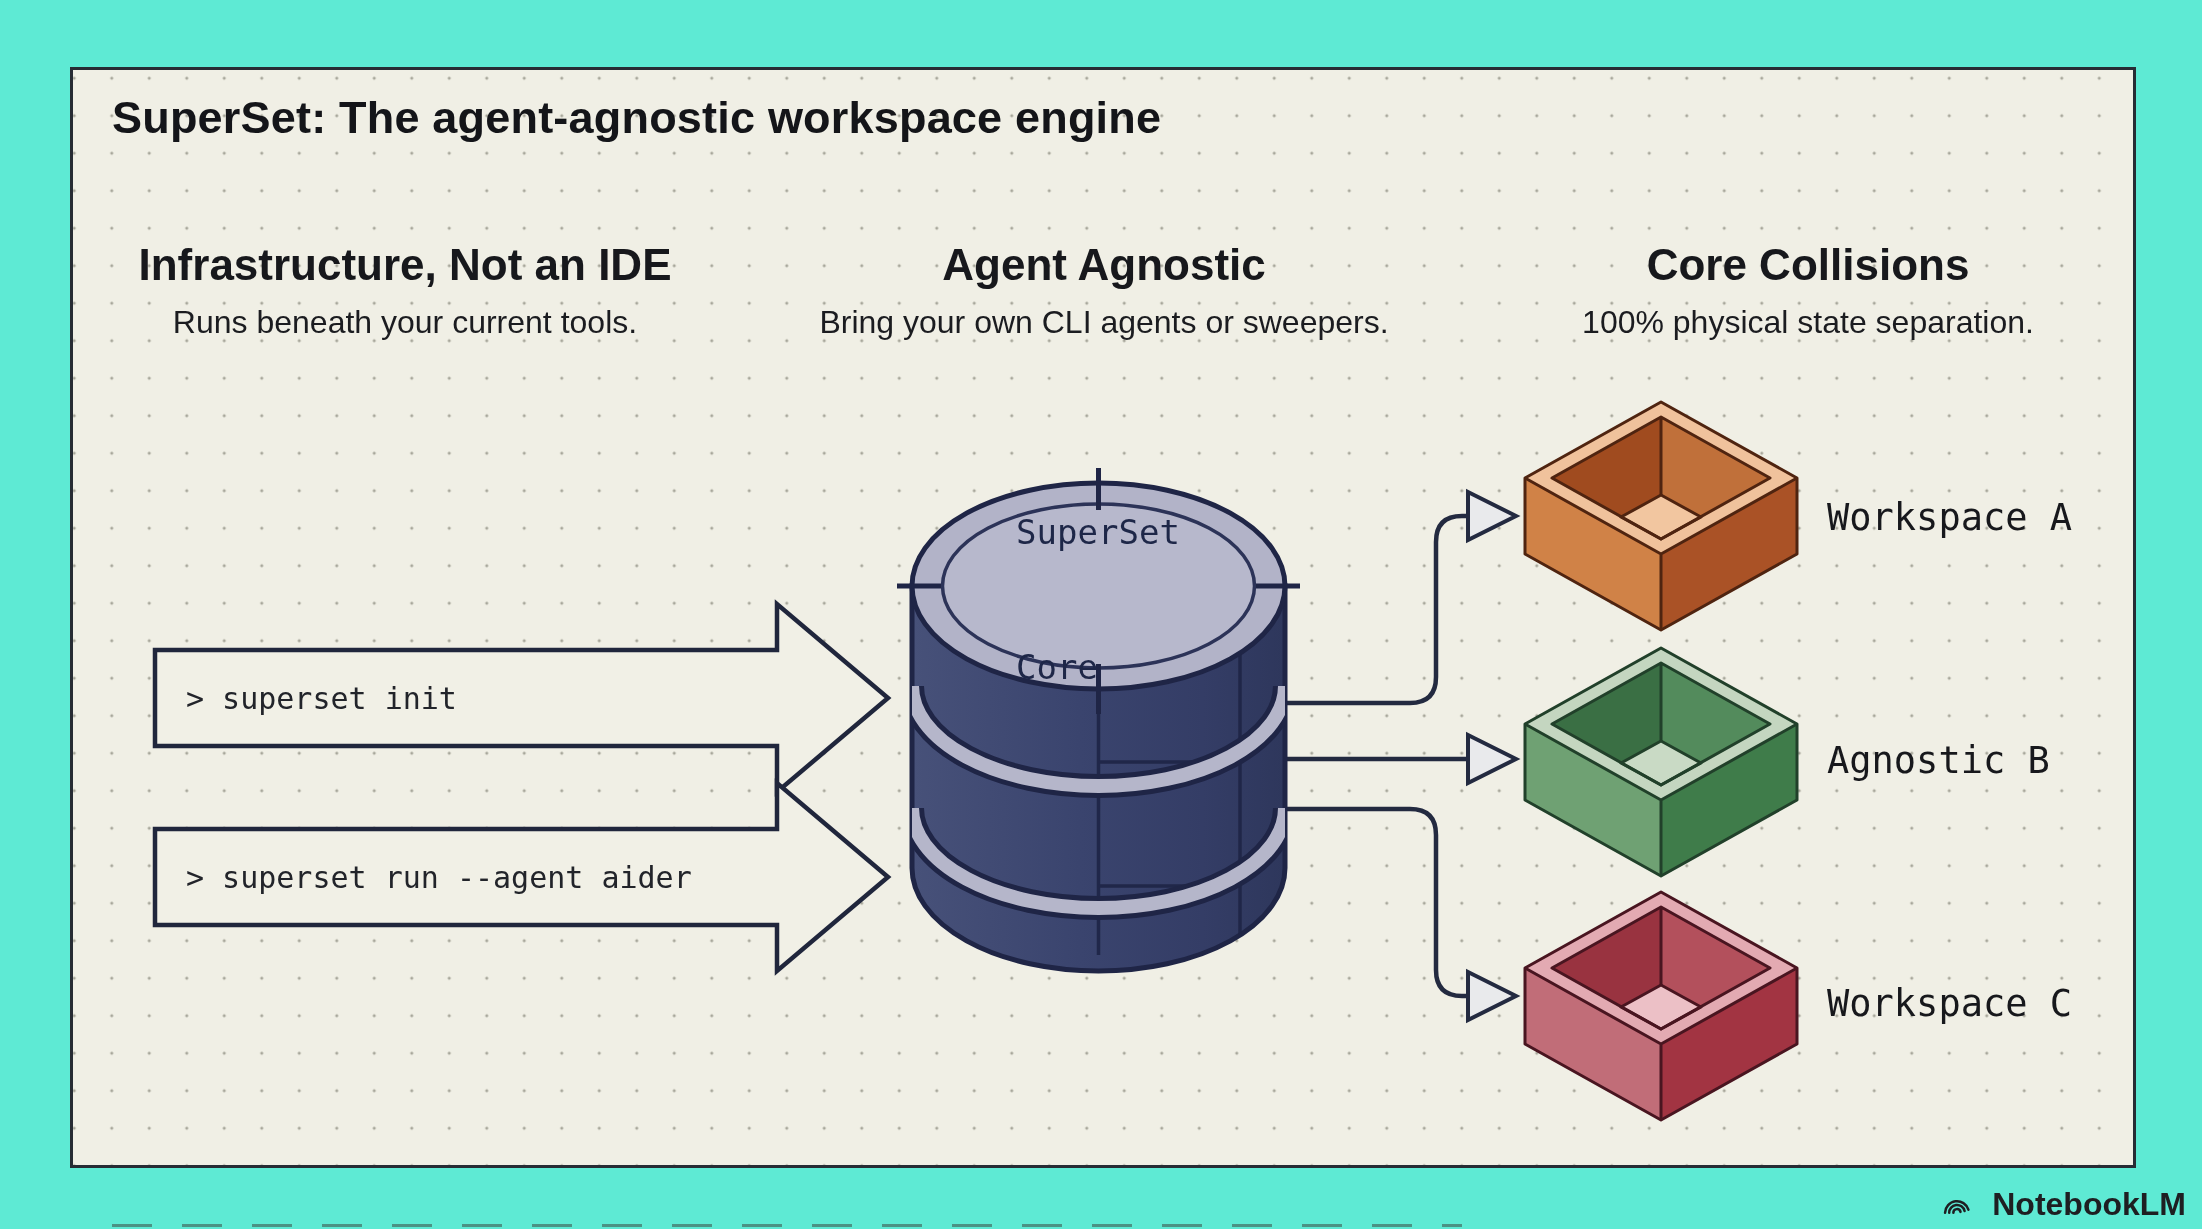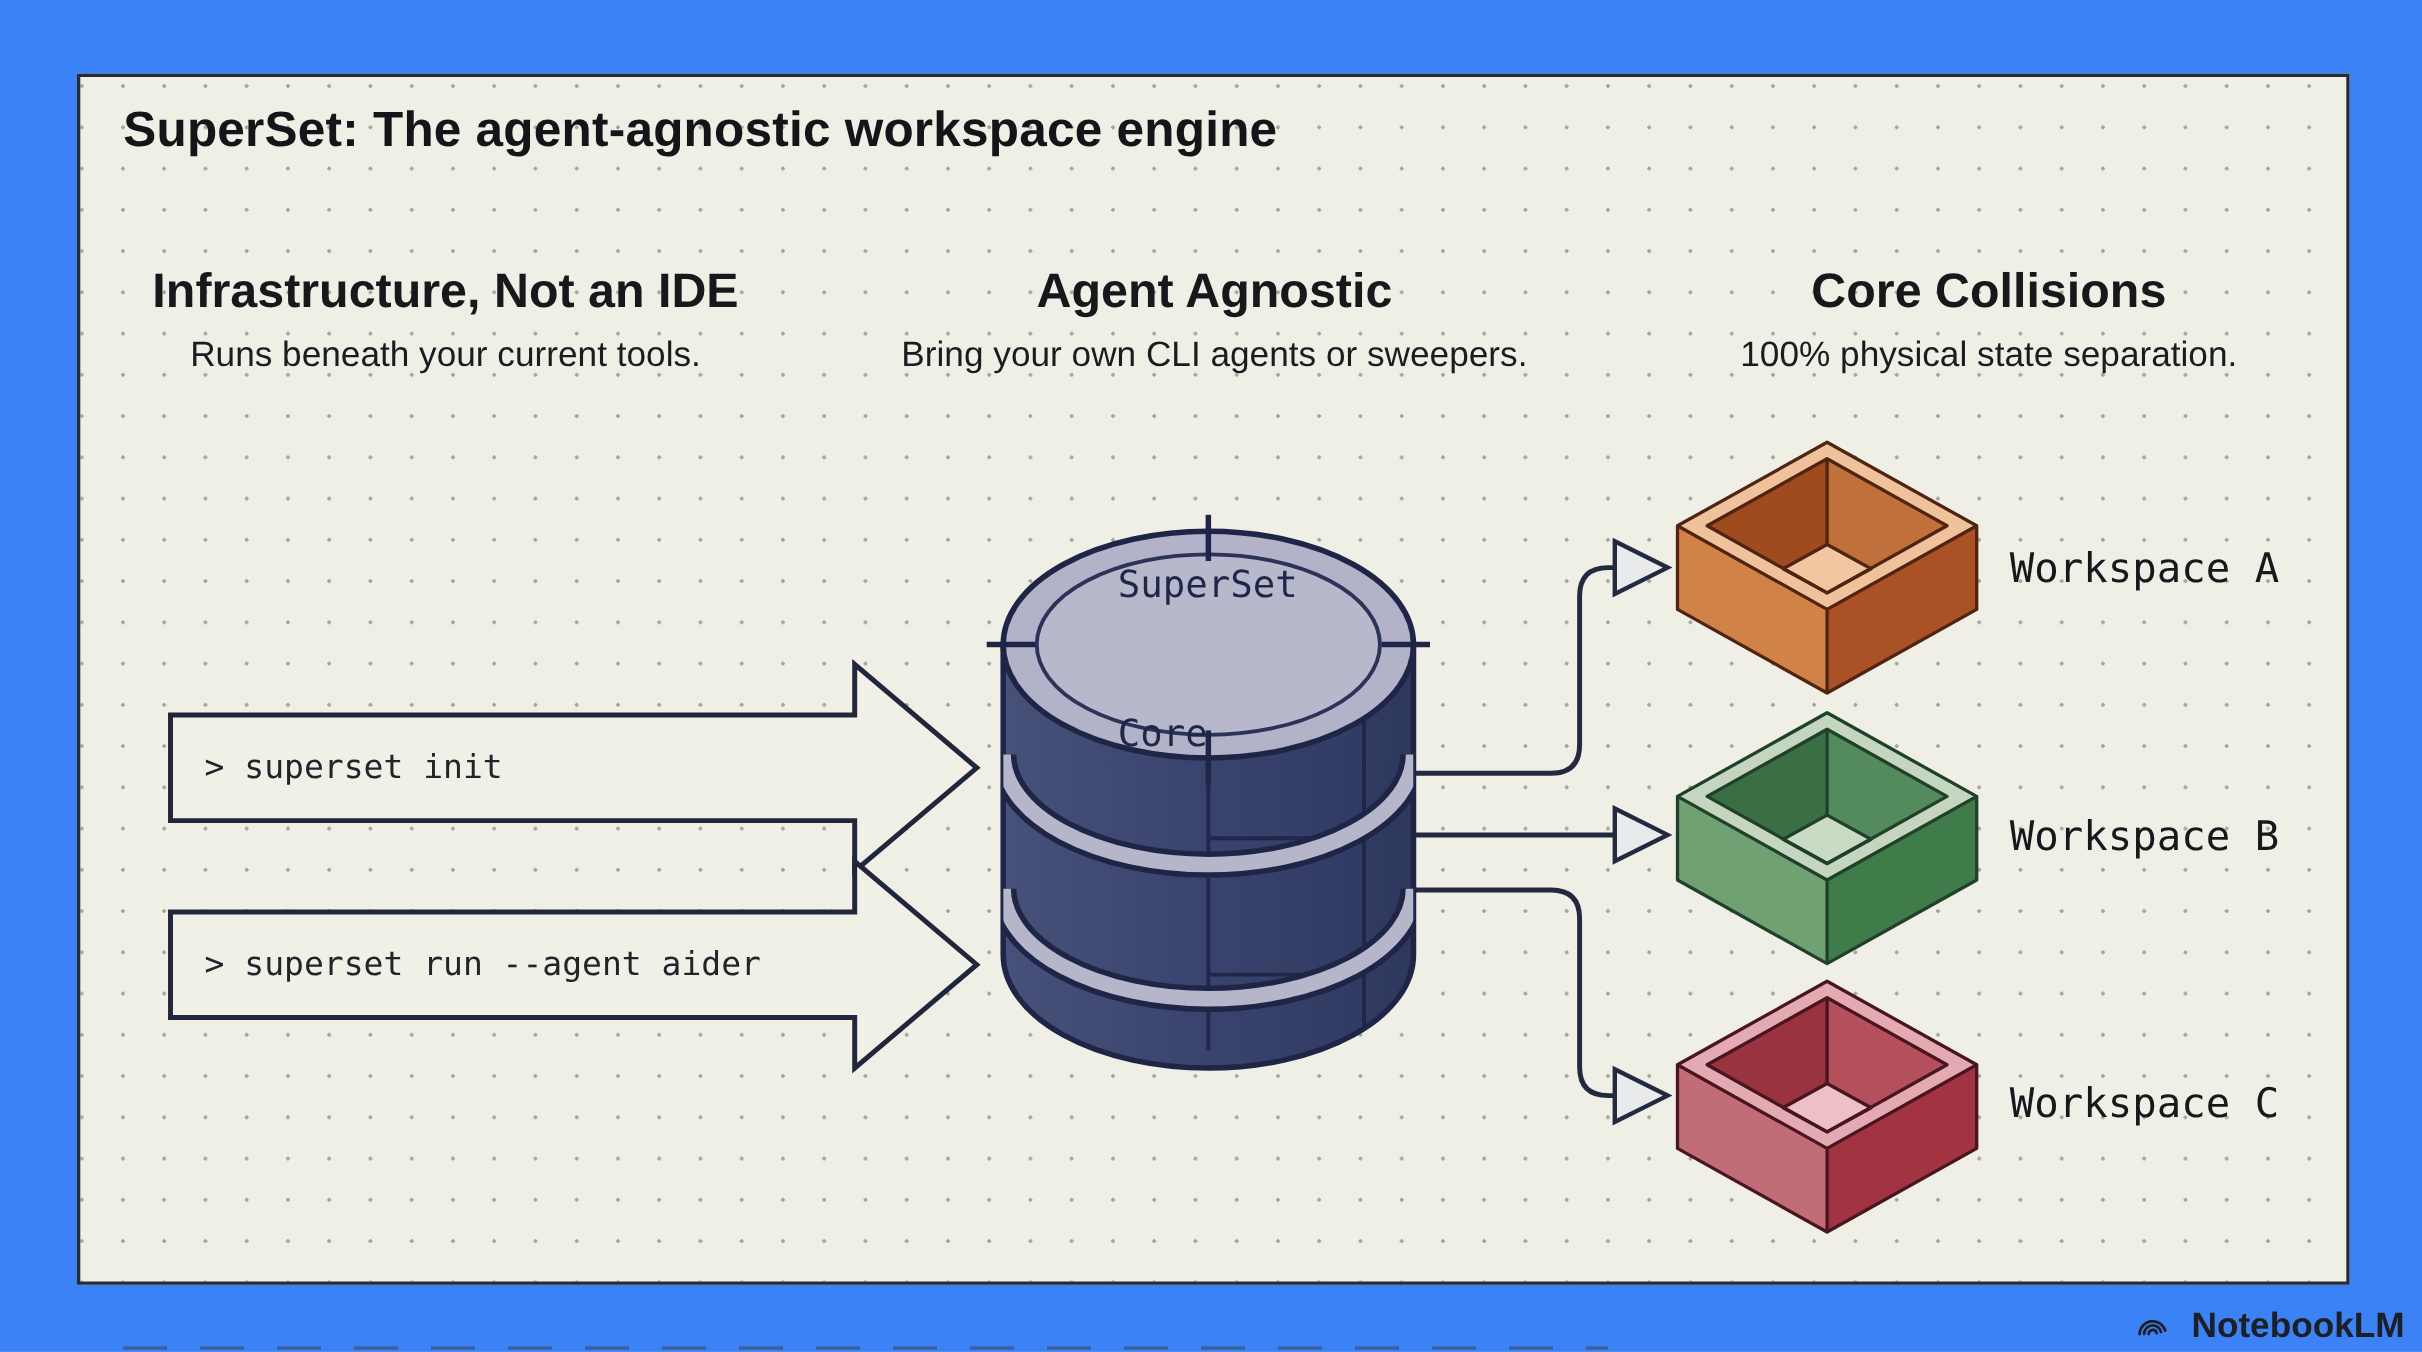--- a/index.html
+++ b/index.html
@@ -1,16 +1,16 @@
 <!DOCTYPE html>
 <html><head>
 <meta charset="utf-8">
 <style>
   html,body{margin:0;padding:0;background:#efeee3;}
-  .canvas{position:relative;width:2202px;height:1229px;background:#3b82f6;
+  .canvas{position:relative;width:2202px;height:1229px;background:#5eead4;
           font-family:"Liberation Sans",sans-serif;overflow:hidden;}
   .panel{position:absolute;left:70px;top:67px;width:2060px;height:1095px;
          border:3px solid #272c34;background-color:#f0efe5;
          background-image:radial-gradient(circle,#a7a69a 1.5px,rgba(0,0,0,0) 1.6px);
          background-size:37.5px 37.5px;background-position:20px 27px;}
   .svg-layer{position:absolute;left:0;top:0;}
   .abs{position:absolute;}
   .title{left:112px;top:92px;font-size:45px;font-weight:600;color:#141519;letter-spacing:.2px;}
   .col{width:760px;text-align:center;}
   .col .heading{font-size:44px;font-weight:600;color:#17181c;}
@@ -146,21 +146,21 @@
 
   <div class="abs mono cmd" style="left:186px;top:698px;">&gt; superset init</div>
   <div class="abs mono cmd" style="left:186px;top:877px;">&gt; superset run --agent aider</div>
 
   <div class="abs mono core-label">
     <div>SuperSet</div>
     <div>Core</div>
   </div>
 
   <div class="abs mono ws-label" style="left:1827px;top:517px;">Workspace A</div>
-  <div class="abs mono ws-label" style="left:1827px;top:760px;">Workspace B</div>
+  <div class="abs mono ws-label" style="left:1827px;top:760px;">Agnostic B</div>
   <div class="abs mono ws-label" style="left:1827px;top:1003px;">Workspace C</div>
 
   <div class="abs footer">
     <svg width="30" height="27" viewBox="0 0 28 26">
       <g fill="none" stroke="#1e1f22" stroke-width="2.4" stroke-linecap="round">
         <path d="M2.5,21 A11.5,11.5 0 0 1 25,18"></path>
         <path d="M6.5,21 A7.5,7.5 0 0 1 21.3,19.2"></path>
         <path d="M10.5,21 A3.5,3.5 0 0 1 17.4,20.1"></path>
       </g>
     </svg>

